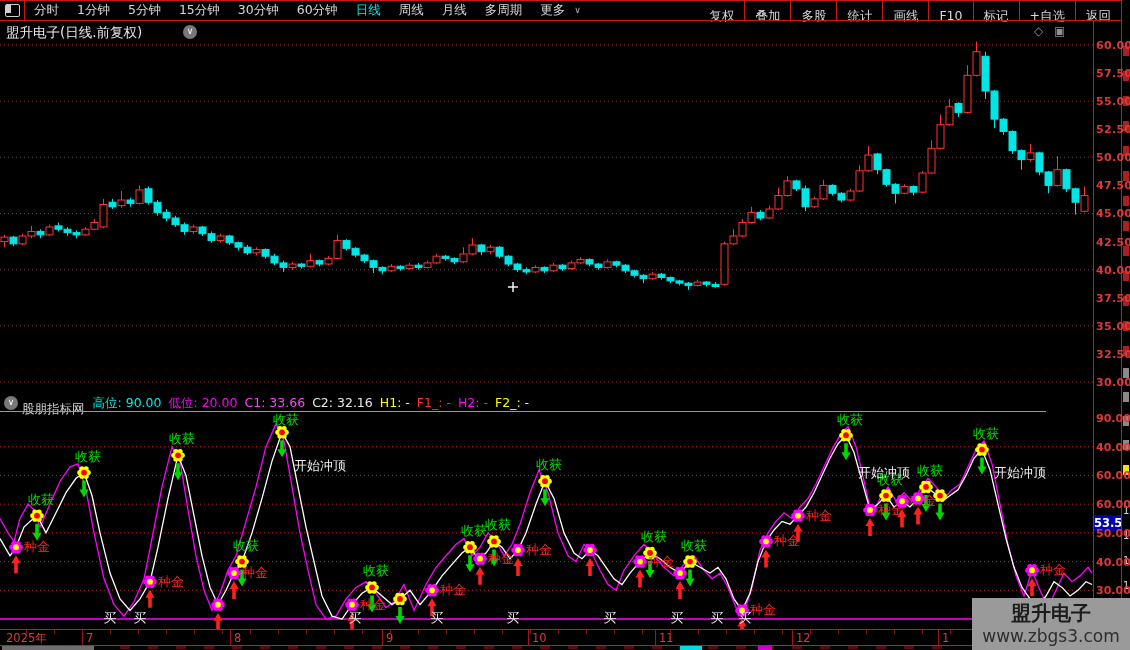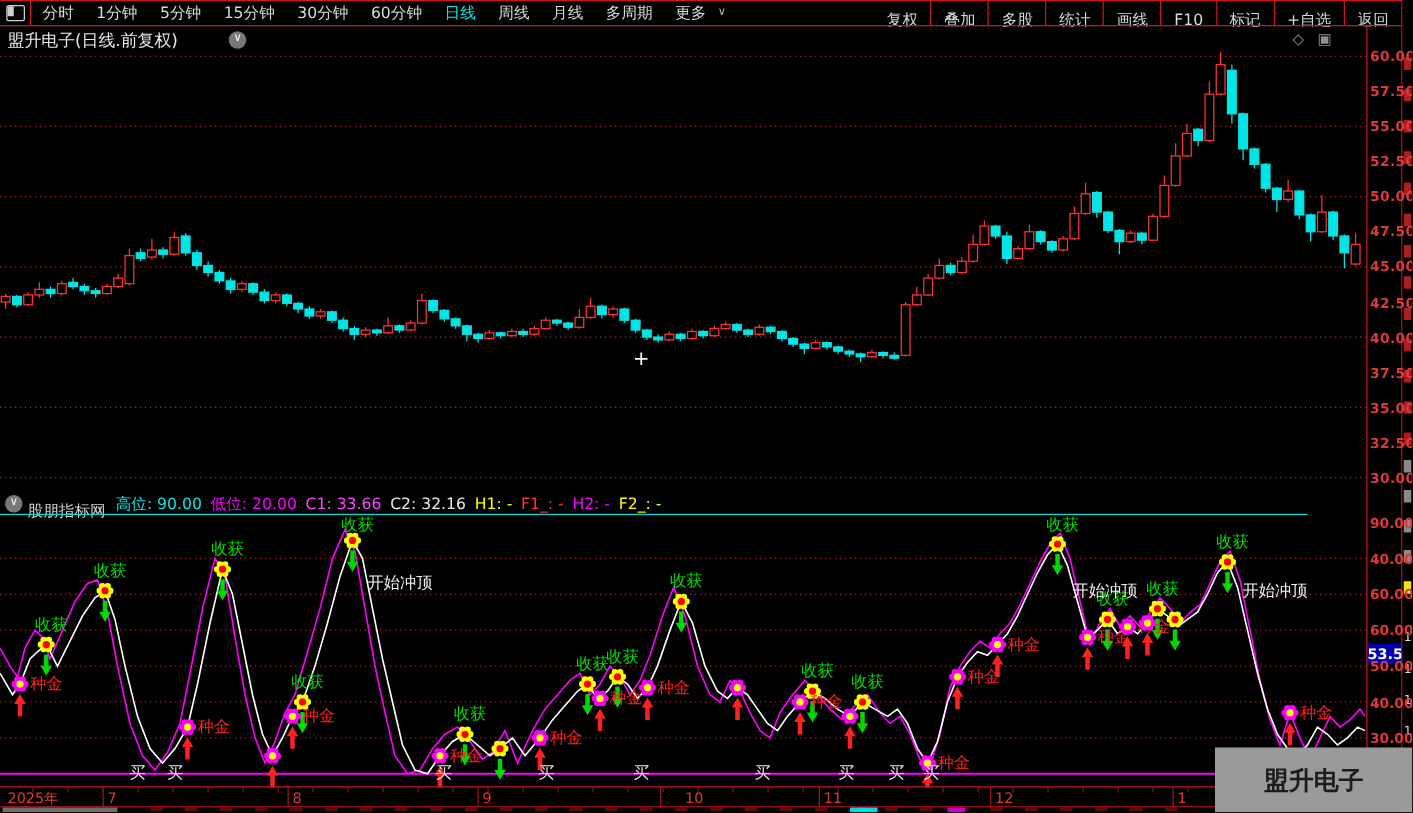--- a/index.html
+++ b/index.html
@@ -780,21 +780,21 @@
   <div class="month-sep" style="left: 82px;"></div>
       <div class="month-sep" style="left: 230px;"></div>
       <div class="month-sep" style="left: 382px;"></div>
       <div class="month-sep" style="left: 528px;"></div>
       <div class="month-sep" style="left: 655px;"></div>
       <div class="month-sep" style="left: 792px;"></div>
       <div class="month-sep" style="left: 938px;"></div>
       <div class="month-lbl" style="left: 86px;">7</div>
       <div class="month-lbl" style="left: 234px;">8</div>
       <div class="month-lbl" style="left: 386px;">9</div>
-      <div class="month-lbl" style="left: 548px;">10</div>
+      <div class="month-lbl" style="left: 532px;">10</div>
       <div class="month-lbl" style="left: 659px;">11</div>
       <div class="month-lbl" style="left: 796px;">12</div>
       <div class="month-lbl" style="left: 942px;">1</div>
       <div class="mini-tick" style="left: 26px;"></div>
       <div class="mini-tick" style="left: 54px;"></div>
       <div class="mini-tick" style="left: 82px;"></div>
       <div class="mini-tick" style="left: 110px;"></div>
       <div class="mini-tick" style="left: 138px;"></div>
       <div class="mini-tick" style="left: 166px;"></div>
       <div class="mini-tick" style="left: 194px;"></div>
@@ -893,20 +893,21 @@
       <div class="sb-digit" style="top: 505px;">1</div>
       <div class="sb-digit" style="top: 530px;">1</div>
       <div class="sb-digit" style="top: 555px;">1</div>
       <div class="sb-digit" style="top: 580px;">1</div>
       <div class="sb-digit" style="top: 605px;">1</div>
       <div class="sb-digit" style="top: 630px;">1</div>
     </div>
 
   <div id="watermark">
     <div id="wm1">盟升电子</div>
+    <div id="wm2">www.zbgs3.com</div>
   </div>
 <div class="ax-label" style="left: 1096px; top: 39px;">60.00</div>
     <div class="ax-label" style="left: 1096px; top: 67.083px;">57.50</div>
     <div class="ax-label" style="left: 1096px; top: 95.166px;">55.00</div>
     <div class="ax-label" style="left: 1096px; top: 123.249px;">52.50</div>
     <div class="ax-label" style="left: 1096px; top: 151.332px;">50.00</div>
     <div class="ax-label" style="left: 1096px; top: 179.415px;">47.50</div>
     <div class="ax-label" style="left: 1096px; top: 207.498px;">45.00</div>
     <div class="ax-label" style="left: 1096px; top: 235.581px;">42.50</div>
     <div class="ax-label" style="left: 1096px; top: 263.664px;">40.00</div>

